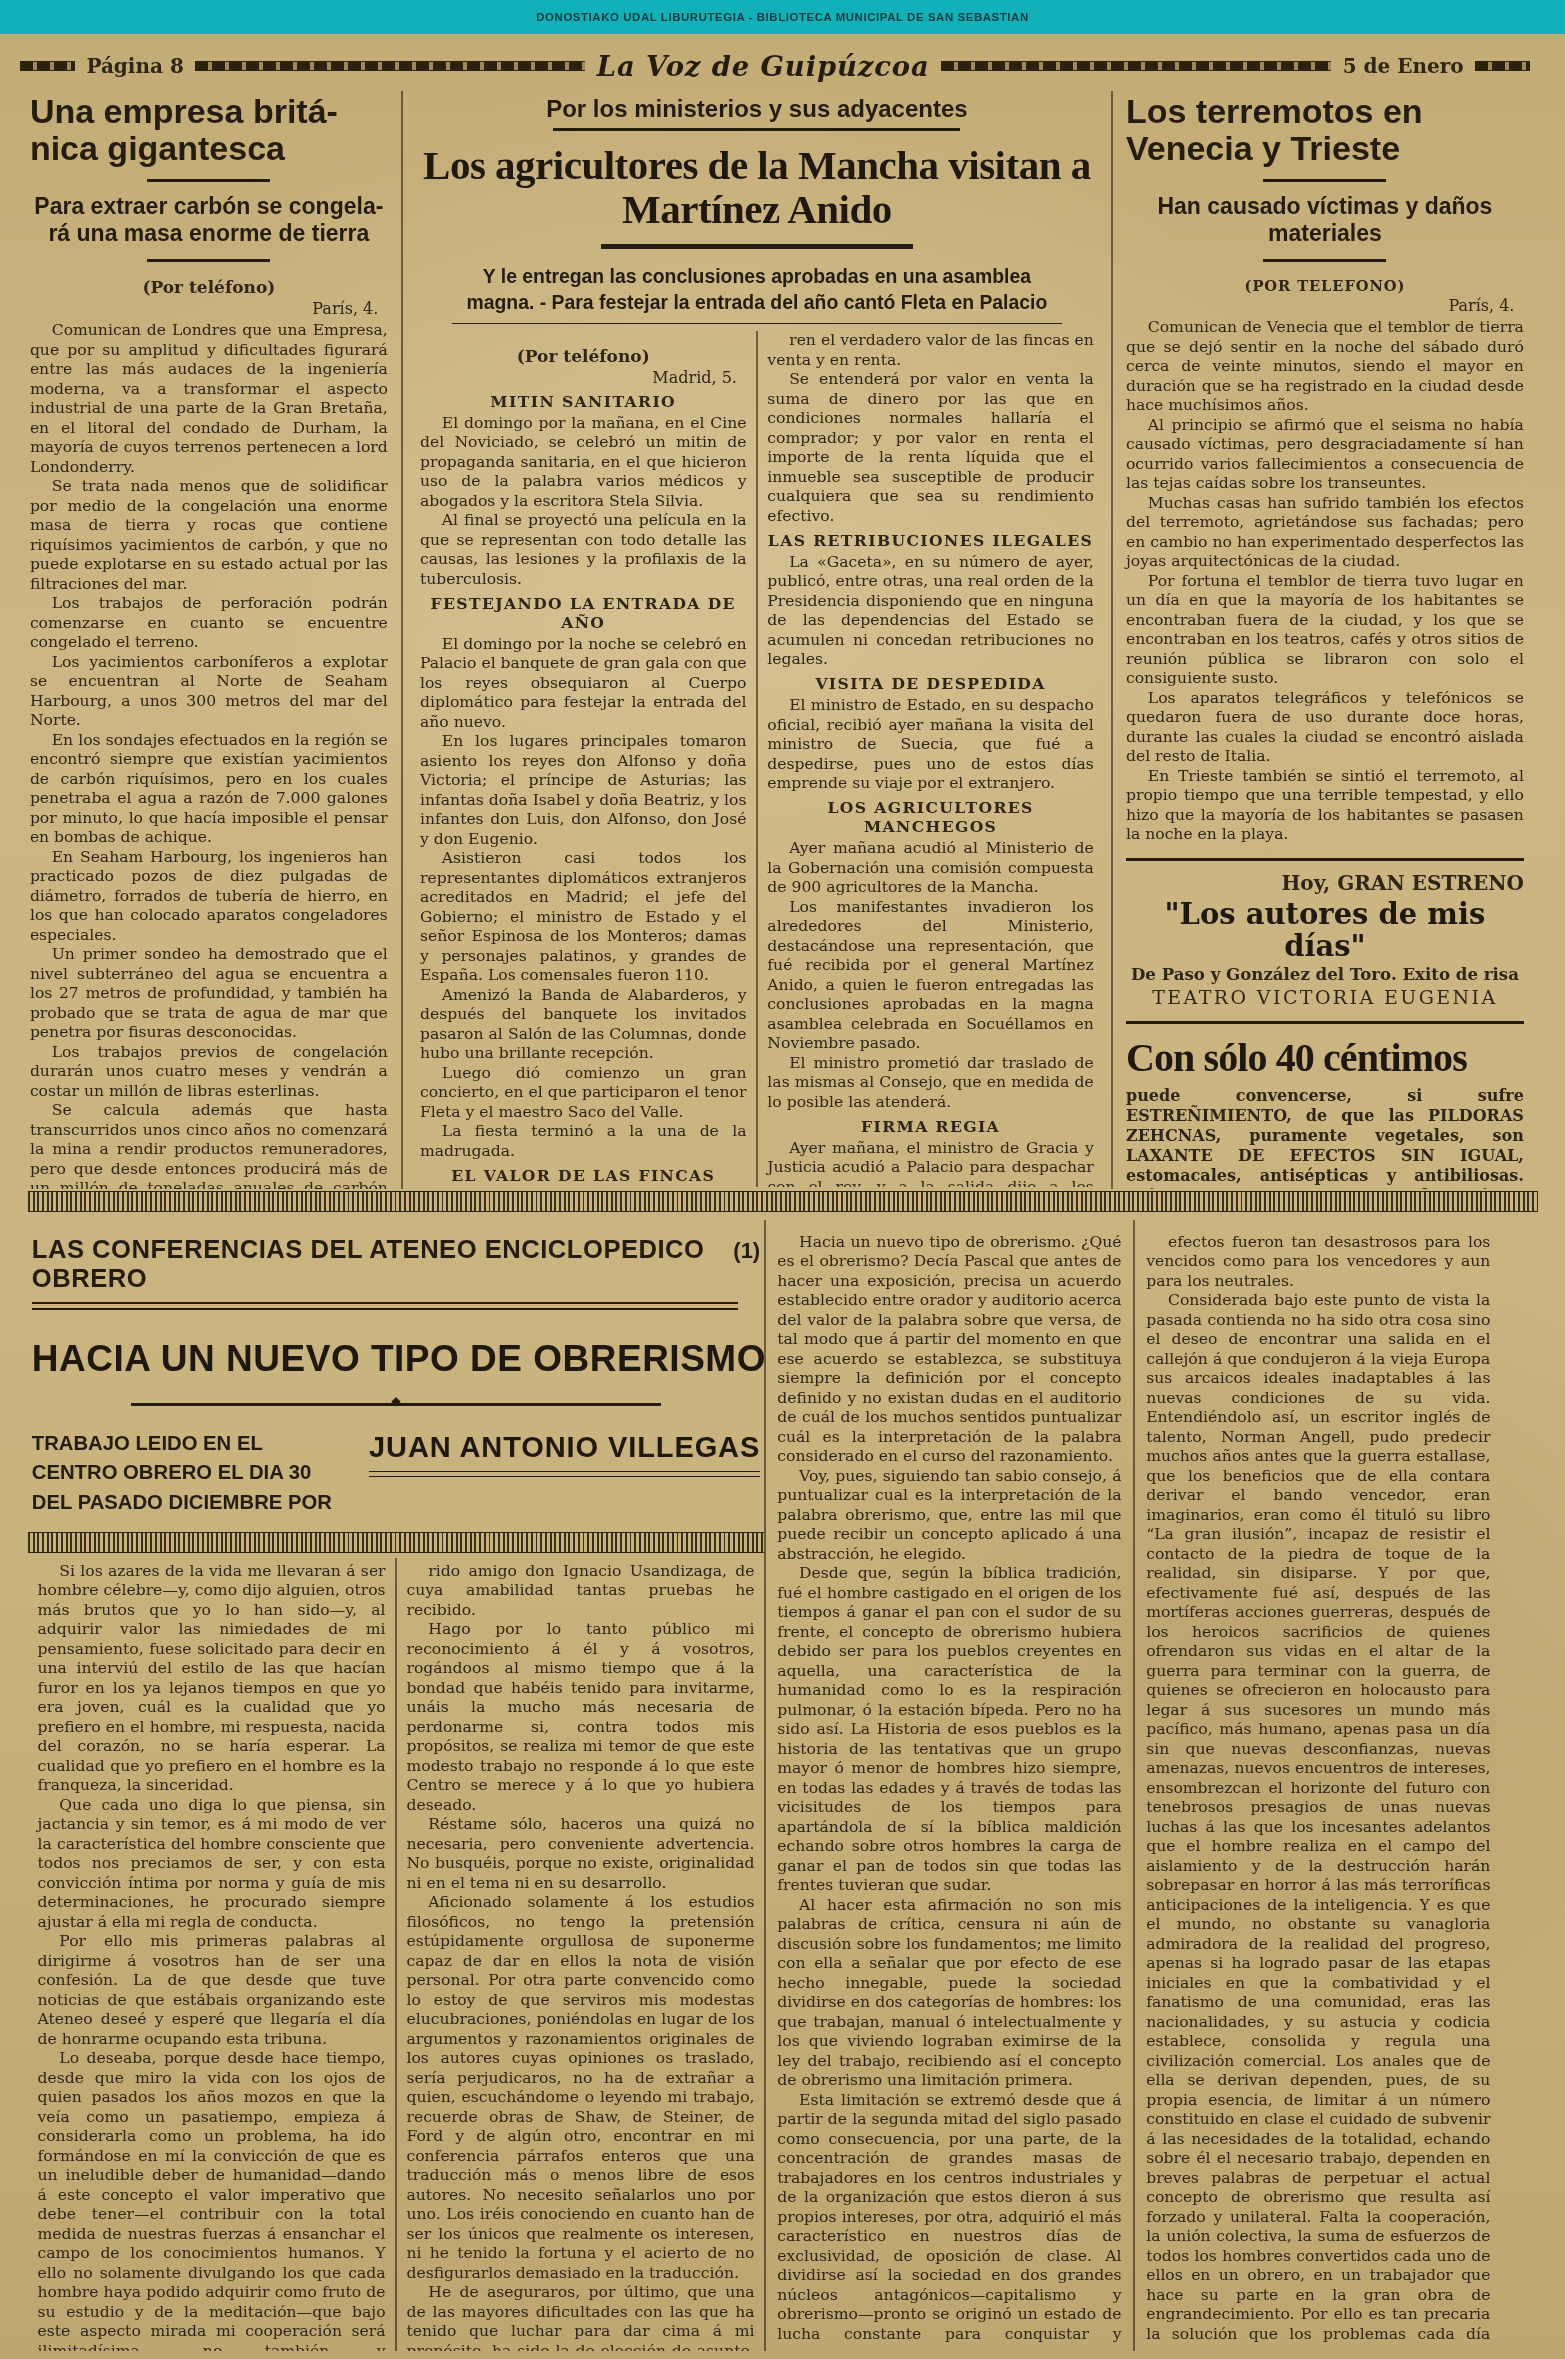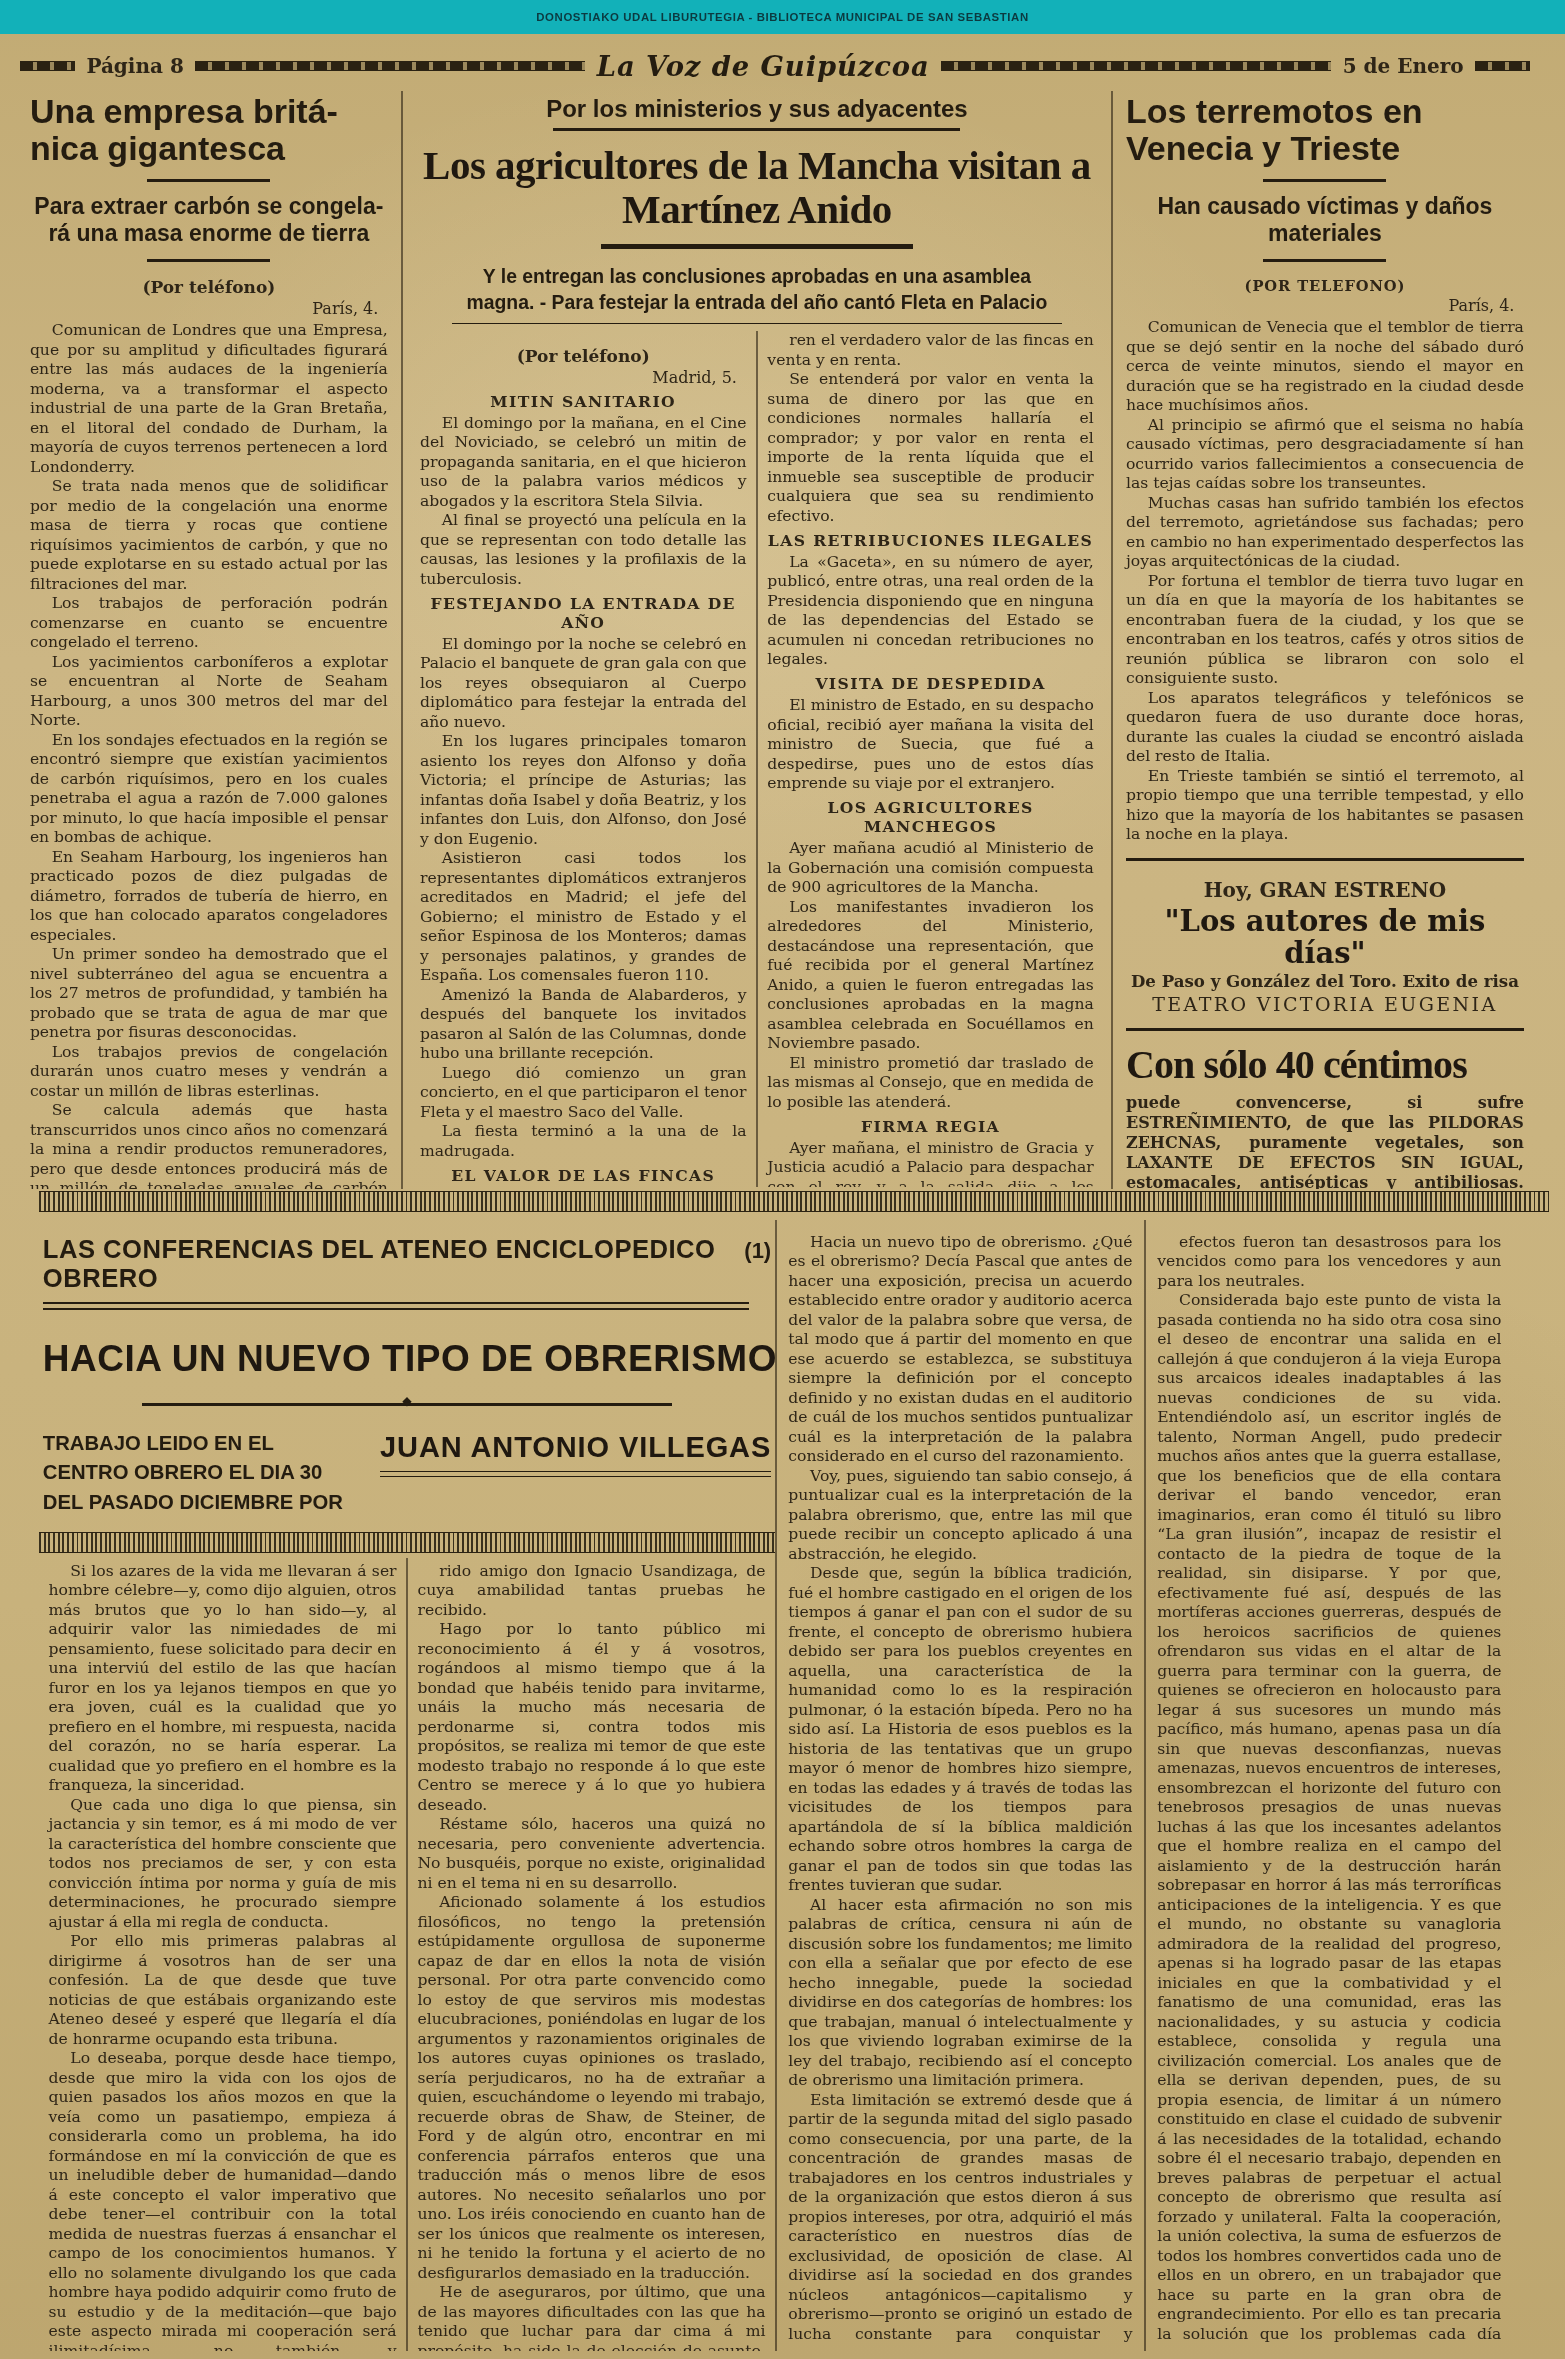--- a/index.html
+++ b/index.html
@@ -48,31 +48,31 @@
   .center-headline{font-family:"Liberation Serif","DejaVu Serif",serif;font-weight:bold;
     font-size:41px;line-height:1.05;text-align:center;color:#1f1810;letter-spacing:-0.5px;}
   .center-bigrule{width:312px;height:5.7px;background:#241c10;margin:13.2px auto;}
   .center-subhead{font-family:"Liberation Sans",sans-serif;font-weight:bold;font-size:19.4px;
     line-height:1.35;text-align:center;width:88%;margin:0 auto;color:#241c10;
     border-bottom:1.9px solid #241c10;padding-bottom:7.6px;}
   .center-cols{display:flex;margin-top:7.6px;height:856px;overflow:hidden;}
   .center-subcol{flex:1;padding:0 9.5px;overflow:hidden;}
   
   .ad-sep{height:2.8px;background:#241c10;margin:13.2px 0 9.5px;}
-  .ad-l1{text-align:center;font-weight:bold;font-size:20px;margin-top:17px;}
+  .ad-l1{text-align:right;font-weight:bold;font-size:20px;margin-top:10px;}
   .ad-title{text-align:center;font-weight:bold;font-size:29px;line-height:1.1;margin:3.8px 0 1.9px;color:#1f1810;}
   .ad-l3{text-align:center;font-weight:bold;font-size:16.6px;}
   .ad-l4{text-align:center;font-weight:normal;font-size:19px;letter-spacing:2.4px;margin-top:1.9px;}
   .ad2-head{font-family:"Liberation Serif",serif;font-weight:bold;font-size:40px;
     text-align:left;color:#1f1810;margin:3.8px 0 5.7px;letter-spacing:-0.9px;}
   .ad2-body{font-size:16px;line-height:20px;text-align:justify;font-weight:bold;margin:0;}
   
   .hatch{height:19px;background:repeating-linear-gradient(90deg,#39301c 0 1.9px,transparent 1.9px 4.7px);
     border-top:1.9px solid #2b2212;border-bottom:1.9px solid #2b2212;}
-  .bottom-section{position:absolute;top:1191px;left:39px;width:1510px;}
+  .bottom-section{position:absolute;top:1191px;left:28px;width:1510px;}
   .bottom-body{display:flex;margin-top:7.6px;}
   .bottom-left{width:736px;}
   .conf-header{padding:15px 3.8px 0;}
   .conf-kicker-row{display:flex;align-items:baseline;font-family:"Liberation Sans",sans-serif;
     font-weight:bold;color:#241c10;}
   .conf-kicker{font-size:25.6px;letter-spacing:0.5px;flex:1;}
   .conf-num{font-size:22px;}
   .conf-double-rule{height:3.8px;border-top:2.8px solid #241c10;border-bottom:2.8px solid #241c10;
     margin:9.5px 0 28px;width:97%;}
   .conf-headline{font-family:"Liberation Sans",sans-serif;font-weight:bold;font-size:37px;

